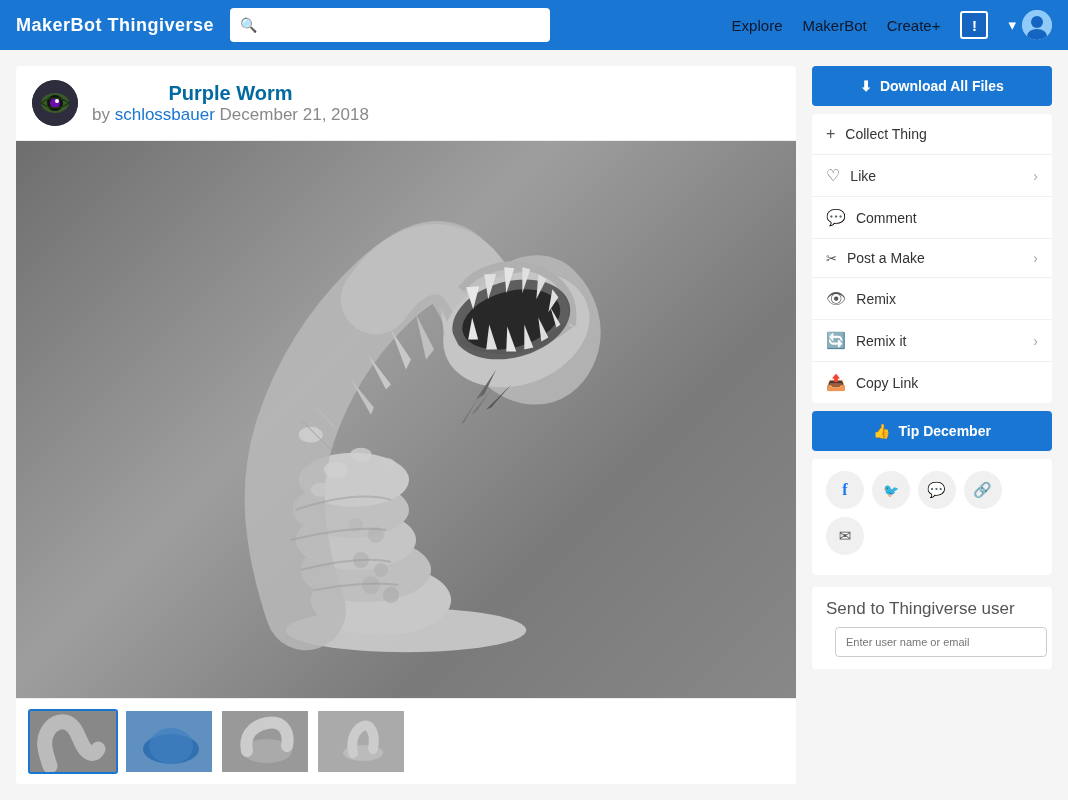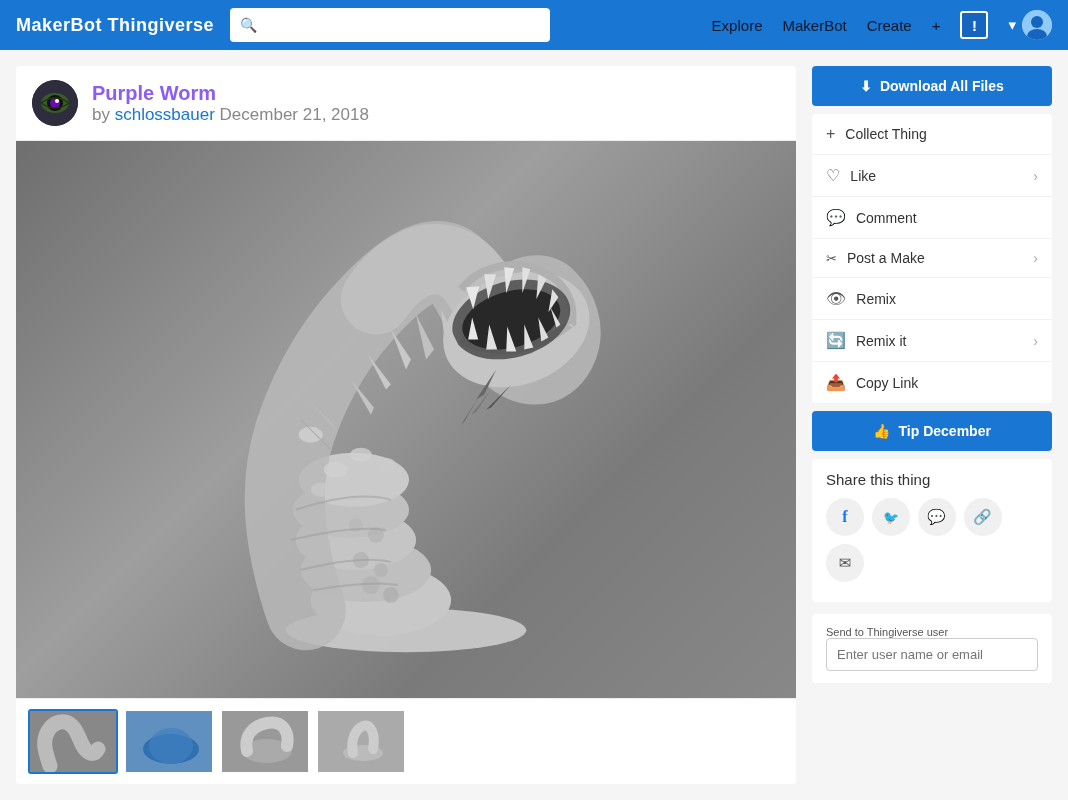--- a/index.html
+++ b/index.html
@@ -43,21 +43,21 @@
     .search-icon-svg { color: #aaa; font-size: 14px; }
     .header-nav {
       display: flex;
       align-items: center;
       gap: 20px;
       margin-left: auto;
       color: white;
       font-size: 15px;
     }
     .header-nav a { color: #0f172a; text-decoration: none; cursor: pointer; }
-    .header-nav .create-btn { display: flex; align-items: flex-start; gap: 20px; }
+    .header-nav .create-btn { display: flex; align-items: flex-start; gap: 0; }
     .notif-btn {
       background: #1565c0;
       border: 2px solid white;
       color: white;
       width: 28px; height: 28px;
       display: flex; align-items: center; justify-content: center;
       border-radius: 3px;
       font-weight: 700;
       font-size: 15px;
       cursor: pointer;
@@ -100,21 +100,22 @@
       border-radius: 50%;
       background: #2d2d3d;
       display: flex; align-items: center; justify-content: center;
       overflow: hidden;
       flex-shrink: 0;
     }
     .thing-title-area {}
     .thing-title {
       font-size: 20px;
       font-weight: 600;
-      color: #8b5cf6;
+      color: #0369a1;
+      text-align: center;
     }
     .thing-author {
       font-size: 17px;
       color: #888;
     }
     .thing-author a { color: #1976d2; text-decoration: none; }
 
     
     .main-image-container {
       flex: 1;
@@ -250,31 +251,33 @@
       color: #555;
     }
 
     .send-section {
       background: white;
       border-radius: 4px;
       padding: 12px 14px;
       margin-top: 4px;
     }
     .send-label {
-      font-size: 11px;
+      font-size: 17px;
       color: #555;
+      margin-bottom: 8px;
     }
     .send-input {
       width: 100%;
       border: 1px solid #ccc;
       border-radius: 4px;
       padding: 8px 10px;
-      font-size: 13px;
+      font-size: 11px;
       color: #aaa;
       outline: none;
+      margin-left: 9px;
     }
   </style>
 </head>
 <body>
 
 <div class="header">
   <div class="header-logo">
     <span>MakerBot </span><span>Thingiverse</span>
   </div>
   <div class="search-bar">
@@ -481,21 +484,20 @@
         <span class="action-label">Copy Link</span>
       </div>
     </div>
 
     <button class="btn-tip">
       <span>👍</span>
       <span>Tip December</span>
     </button>
 
     <div class="share-section">
-      <div class="share-title">Share this thing</div>
       <div class="share-icons">
         <button class="share-icon-btn">
           <span style="font-weight:700;color:#1877f2;font-family:serif;">f</span>
         </button>
         <button class="share-icon-btn">
           <span style="color:#1da1f2;font-size:13px;font-weight:700;">🐦</span>
         </button>
         <button class="share-icon-btn">
           <span style="color:#25d366;font-size:15px;">💬</span>
         </button>

